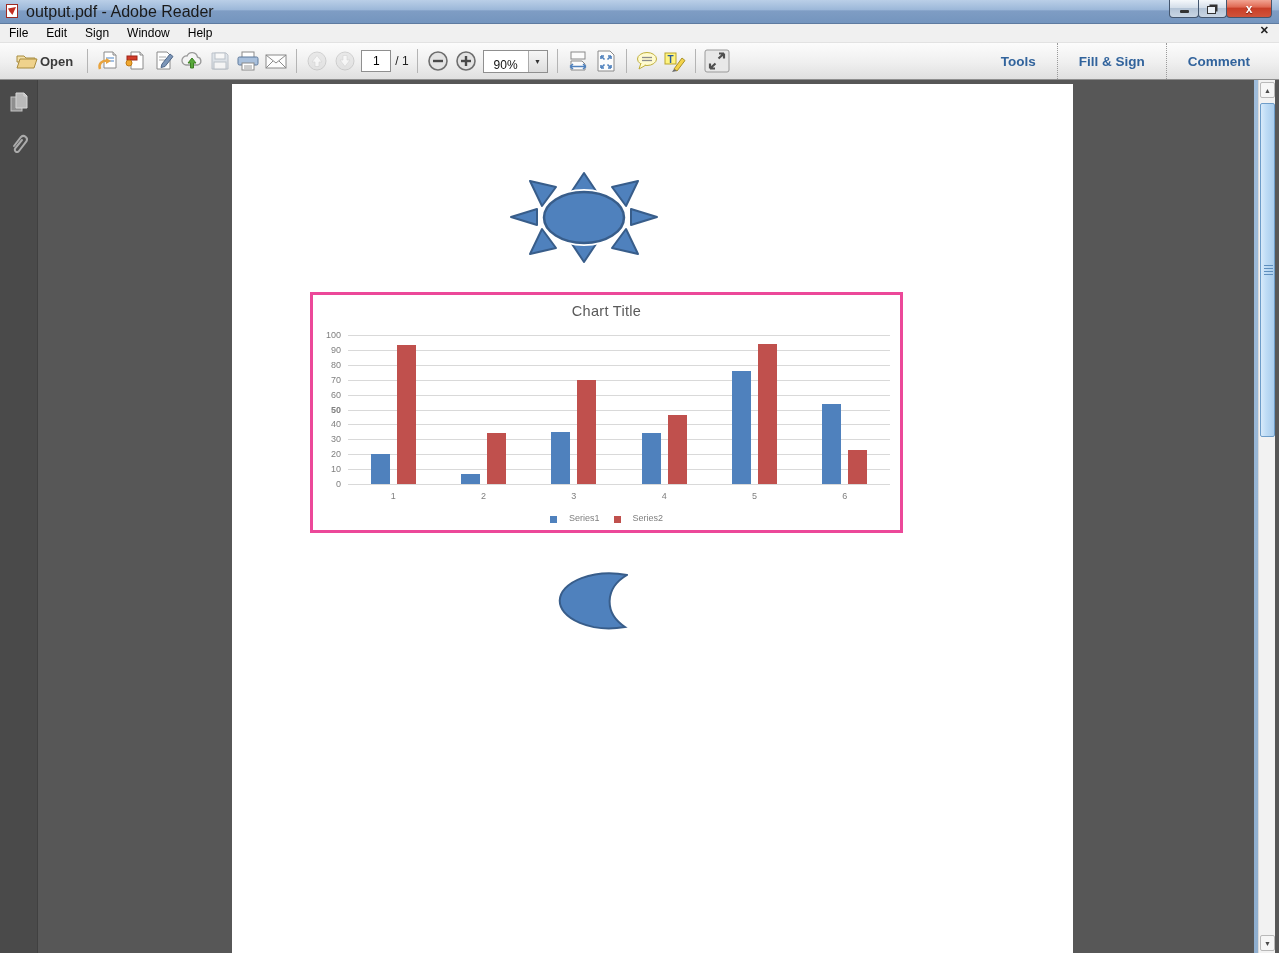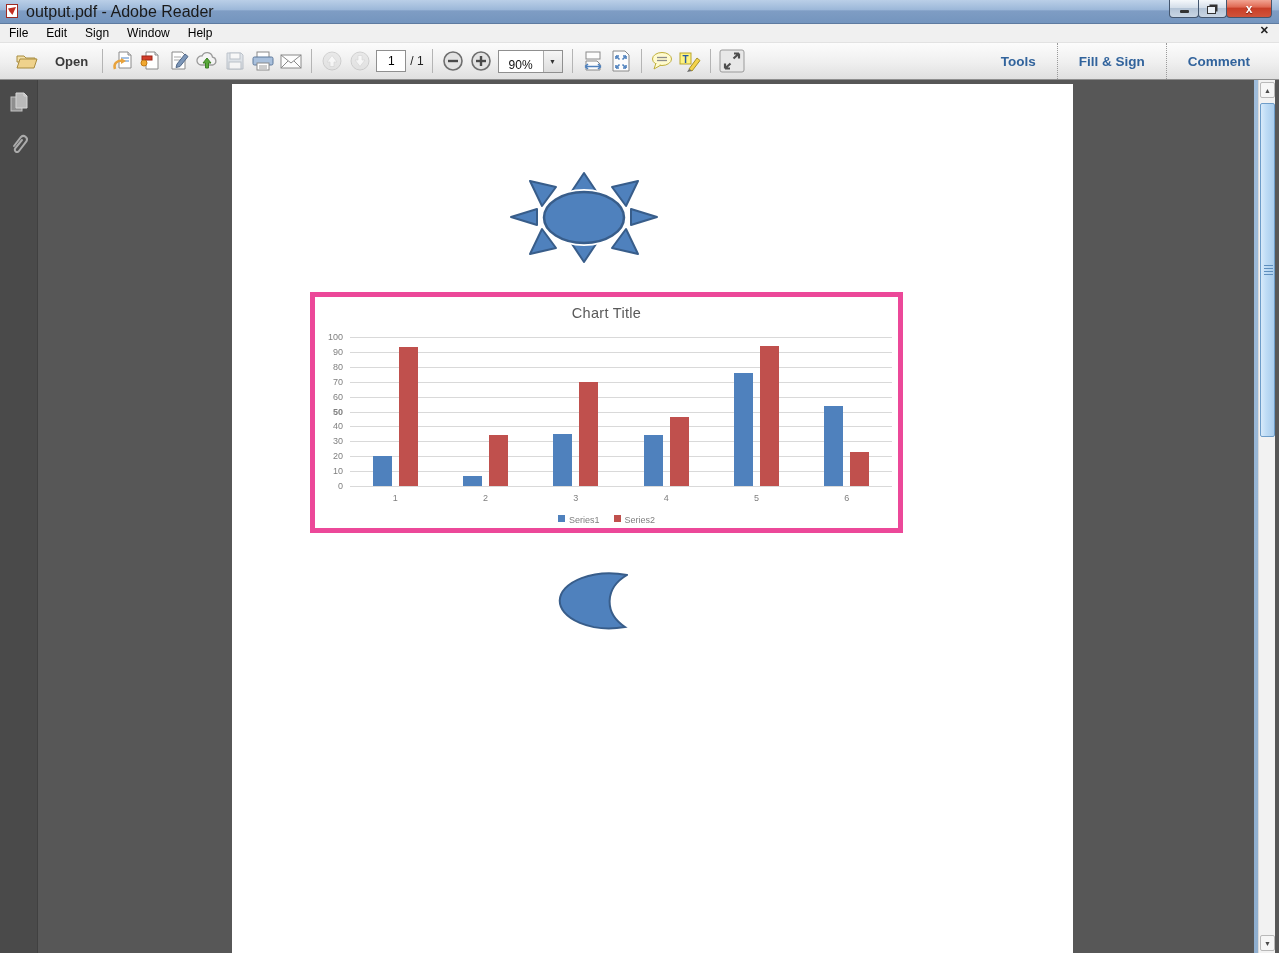--- a/index.html
+++ b/index.html
@@ -35,21 +35,21 @@
   .menu-item { font-size:12px; color:#000; padding:2px 9px; cursor:default; }
   .menu-close { position:absolute; right:10px; font-size:11px; font-weight:bold; color:#222; }
 
   
   .toolbar { position:absolute; left:0; top:43px; width:1279px; height:37px;
     background:linear-gradient(180deg,#FCFCFC 0%,#EFEFEF 55%,#DFDFDF 100%);
     border-bottom:1px solid #8E8E8E; display:flex; align-items:center; padding:0 8px; }
   .tb-sep { width:1px; height:24px; background:#B4B4B4; margin:0 6px; flex:none; }
   .tb-btn { height:28px; min-width:28px; border-radius:3px; display:flex;
     align-items:center; justify-content:center; flex:none; padding:0 2px; }
-  .tb-btn.labeled { padding:0 8px; gap:17px; }
+  .tb-btn.labeled { padding:0 8px; gap:2px; }
   .tb-btn .lbl { font-size:13px; font-weight:bold; color:#3A3A3A; }
   .tb-btn.disabled { opacity:.45; }
   .page-input { width:30px; height:22px; border:1px solid #8F8F8F; background:#fff;
     font-size:12px; text-align:center; margin:0 4px 0 2px; font-family:"Liberation Sans",sans-serif;}
   .page-total { font-size:12px; color:#222; margin-right:2px; }
   .zoom-combo { display:flex; align-items:flex-end; height:23px; border:1px solid #8F8F8F;
     background:#fff; margin:12px 3px; }
   .zoom-combo .zval { width:44px; text-align:center; font-size:12px; color:#111; }
   .zoom-combo .zbtn { width:19px; height:100%; border-left:1px solid #ABABAB;
     background:linear-gradient(180deg,#F6F6F6,#DDD); font-size:7px; color:#333;
@@ -84,34 +84,34 @@
   .sb-grip div { height:1px; background:#5E8FBE; margin-bottom:2px; }
 
   
   .pdf-page { position:absolute; left:193px; top:4px; width:841px; height:880px;
     background:#fff; }
   .shape-sun { position:absolute; left:276px; top:88px; }
   .shape-moon { position:absolute; left:295px; top:488px; }
 
   
   .chart-box { position:absolute; left:78px; top:208px; width:593px; height:241px;
-    background:#fff; border:5px solid #ec4899;padding-left:32px; }
+    background:#fff; border:3px solid #ec4899;padding-left:32px; }
   .chart-title { position:absolute; left:0; top:8px; width:100%; text-align:center;
     font-size:14.5px; color:#595959; letter-spacing:.3px; }
   .chart-plot { position:absolute; left:35px; top:40px; width:542px; height:149px; }
   .gridline { position:absolute; left:0; width:100%; height:1px; background:#D9D9D9; }
   .bar { position:absolute; bottom:0; width:19px; }
   .y-labels { position:absolute; left:0; top:40px; width:28px; height:149px; }
   .ytick { position:absolute; right:0; width:100%; text-align:right; font-size:9px;
     color:#7F7F7F; transform:translateY(-50%); }
   .x-labels { position:absolute; left:35px; top:196px; width:542px; height:12px; }
   .xtick { position:absolute; transform:translateX(-50%); font-size:9px; color:#7F7F7F; }
   .chart-legend { position:absolute; left:0; top:218px; width:100%; display:flex;
     justify-content:center; gap:14px; }
-  .legend-item { display:flex; align-items:flex-start; gap:4px; font-size:9px; color:#7F7F7F; }
+  .legend-item { display:flex; align-items:flex-end; gap:12px; font-size:9px; color:#7F7F7F; }
   .legend-swatch { width:7px; height:7px; }
 
   svg { display:block; }
 </style>
 </head>
 <body>
 
 <div class="titlebar">
   <div class="app-icon">
     <div class="pg"></div>

